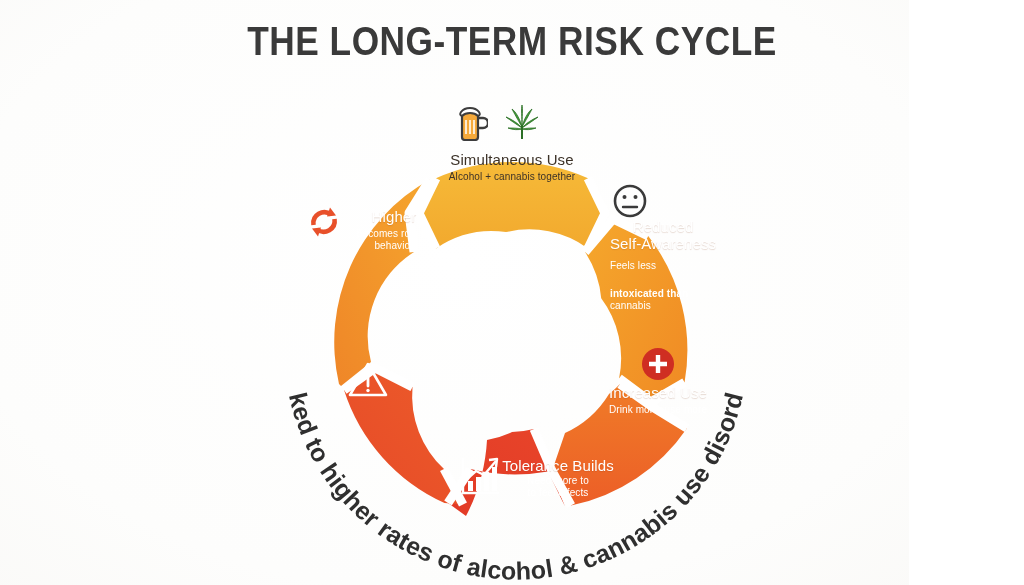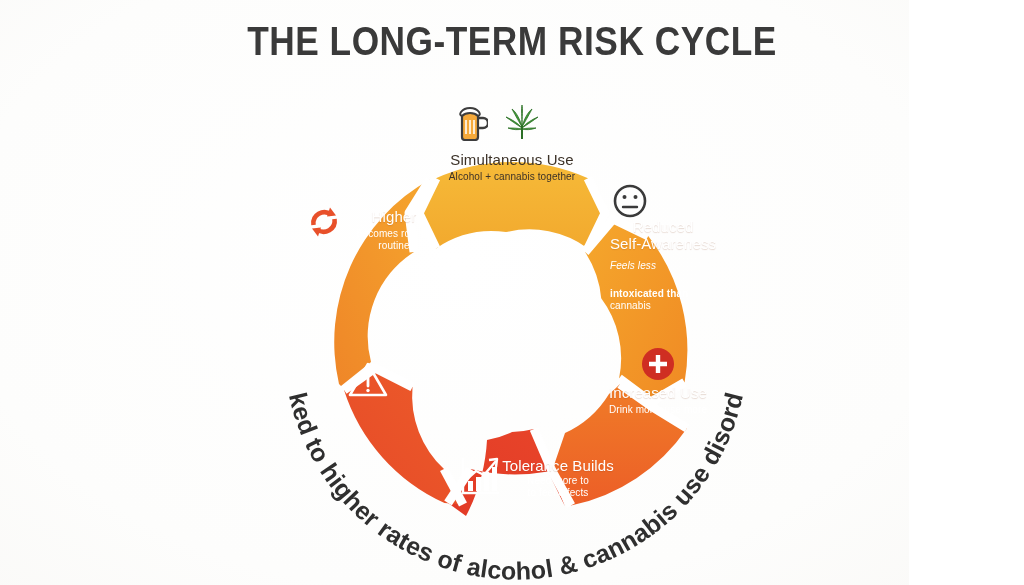--- a/index.html
+++ b/index.html
@@ -285,42 +285,42 @@
 
   <div class="seg-label" style="left:417px; top:152px; width:190px;">
     <div class="seg-title dark">Simultaneous Use</div>
     <div class="seg-sub dark">Alcohol + cannabis together</div>
   </div>
 
   <div class="seg-label" style="left:598px; top:219px; width:130px; text-align:center;">
     <div class="seg-title">Reduced</div>
     <div class="seg-title">Self-Awareness</div>
     <div style="margin-top:7px; text-align:left; padding-left:12px;">
-      <div class="seg-sub" style="margin-top:0;font-style:italic;">Feels less</div>
+      <div class="seg-sub" style="margin-top:0;">Feels less</div>
       <div class="seg-sub" style="margin-top:16px;font-weight:bold;">intoxicated than</div>
       <div class="seg-sub" style="margin-top:0;">cannabis</div>
     </div>
   </div>
 
   <div class="seg-label" style="left:588px; top:385px; width:140px;text-align:center;">
     <div class="seg-title">Increased Use</div>
     <div class="seg-sub">Drink more, use more</div>
   </div>
 
   <div class="seg-label" style="left:498px; top:458px; width:120px; text-align:center;">
     <div class="seg-title">Tolerance Builds</div>
     <div class="seg-sub" style="margin-top:0;">Need more to</div>
     <div class="seg-sub" style="margin-top:0;">to feel effects</div>
   </div>
 
 
   <div class="seg-label" style="left:339px; top:209px; width:110px;">
     <div class="seg-title">Higher</div>
     <div class="seg-sub">Becomes routine</div>
-    <div class="seg-sub" style="margin-top:0;">routine</div>
+    <div class="seg-sub" style="margin-top:0;">behavior</div>
   </div>
 
   <svg id="caption-svg" viewBox="0 0 1024 585" xmlns="http://www.w3.org/2000/svg">
     <defs>
       <path id="capArc" d="M 290 400 A 232 232 0 0 0 742 400" fill="none"></path>
     </defs>
     <text class="cap-text">
       <textPath href="#capArc" startOffset="50%" text-anchor="middle">
         <tspan>Linked to higher rates of alcohol &amp; cannabis use disorders</tspan>
       </textPath>

